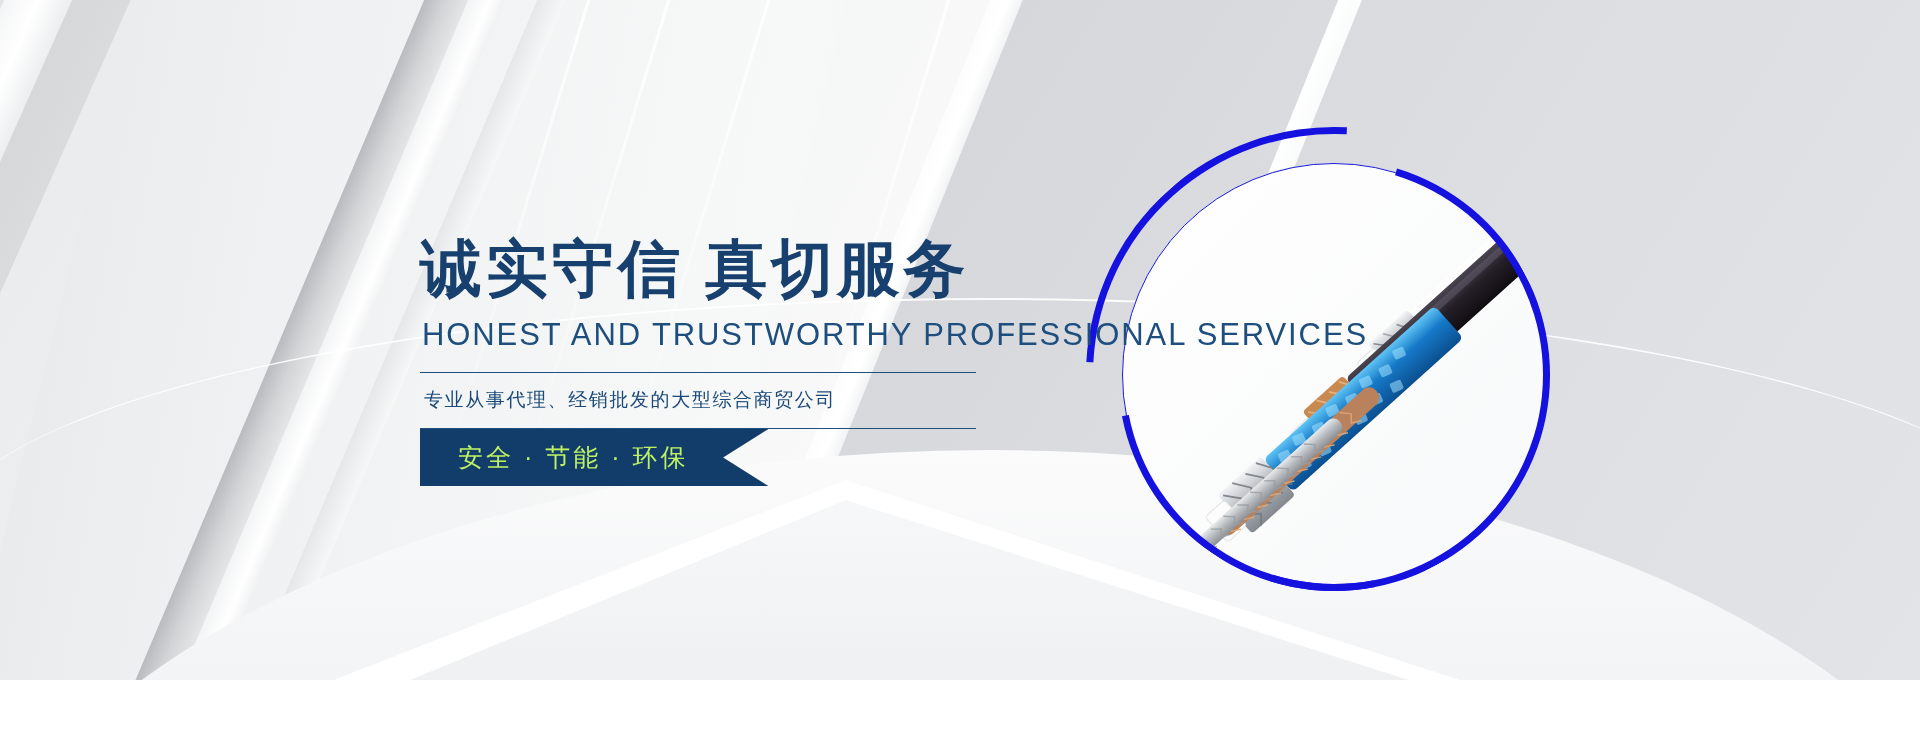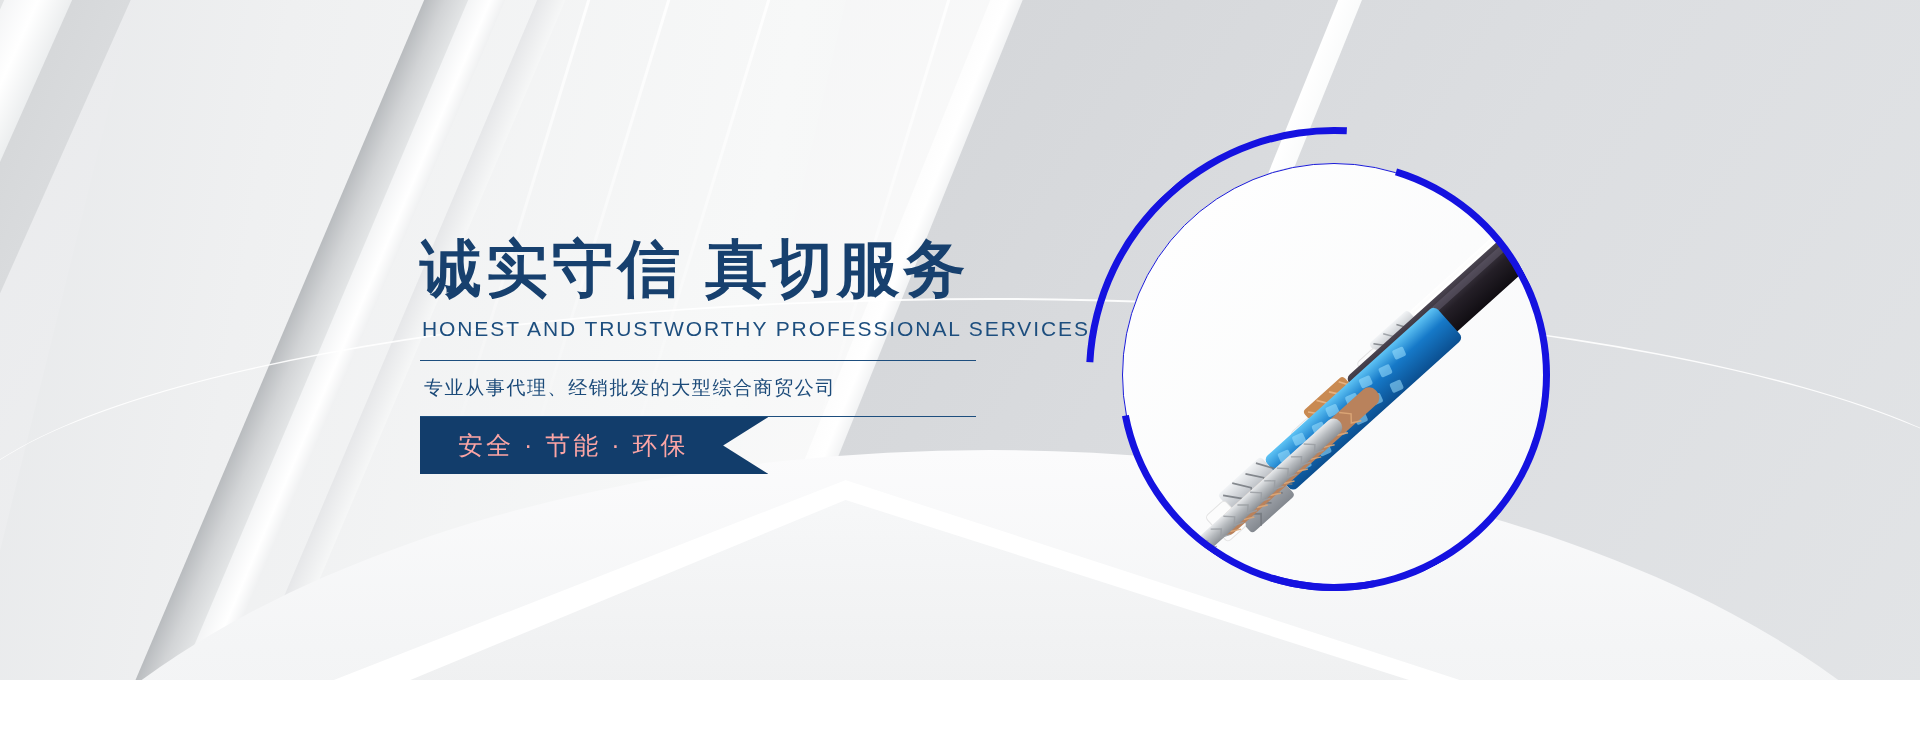--- a/index.html
+++ b/index.html
@@ -168,21 +168,21 @@
     font-size: 62px;
     line-height: 1.08;
     font-weight: 700;
     letter-spacing: 4px;
     color: #17406e;
     white-space: nowrap;
   }
 
   .subhead-en {
     margin: 14px 0 0 2px;
-    font-size: 21px;
+    font-size: 31px;
     letter-spacing: 1.9px;
     font-weight: 400;
     color: #1d4e7e;
     white-space: nowrap;
   }
 
   .rule {
     width: 556px;
     height: 0;
     border-top: 1.6px solid #1d4e7e;
@@ -204,21 +204,21 @@
     display: inline-block;
     height: 57px;
     background: #123d6b;
     -webkit-clip-path: polygon(0 0, 100% 0, 100% 0, 87% 50%, 100% 100%, 100% 100%, 0 100%);
     clip-path: polygon(0 0, 100% 0, 87% 50%, 100% 100%, 0 100%);
   }
   .ribbon-label {
     display: block;
     line-height: 57px;
     padding: 0 80px 0 38px;
-    color: #fca5a5;
+    color: #bef264;
     font-size: 25px;
     letter-spacing: 3px;
     white-space: nowrap;
   }
 
   
   .medallion {
     position: absolute;
     left: 1122px;
     top: 163px;

